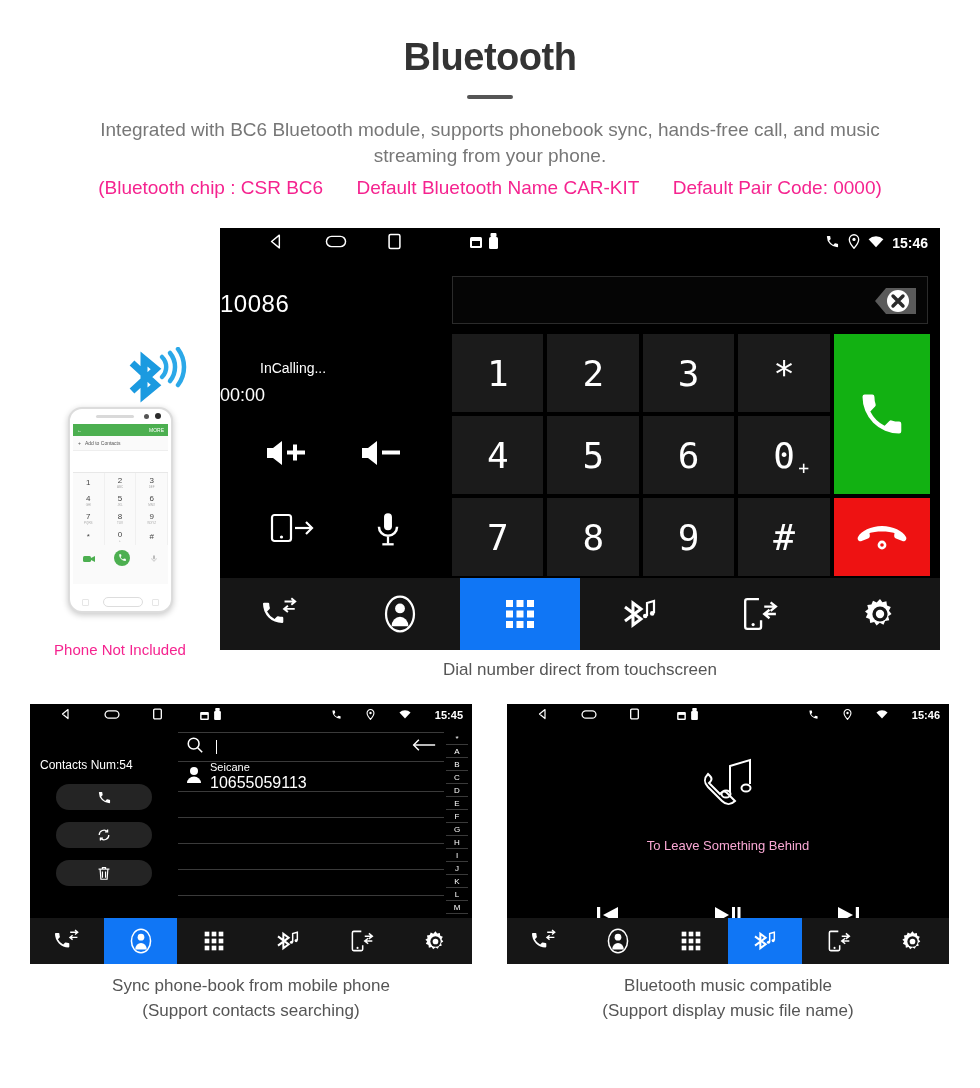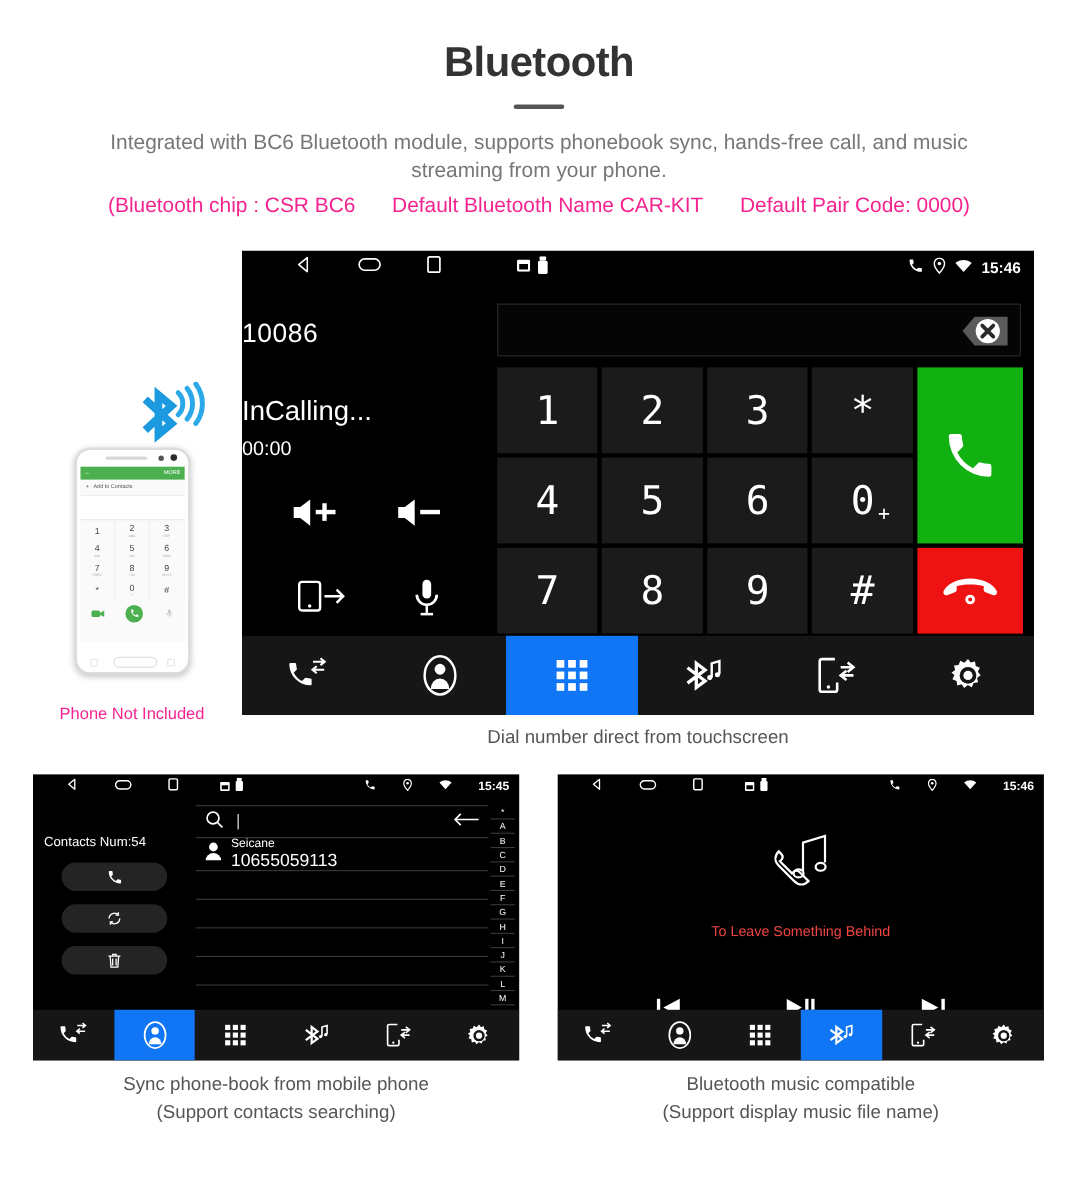--- a/index.html
+++ b/index.html
@@ -36,21 +36,21 @@
     height:30px; background:#000; position:relative; color:#fff;
   }
   .sb-left { position:absolute; left:48px; top:0; height:30px; display:flex; align-items:center; gap:40px; }
   .sb-right{ position:absolute; right:12px; top:0; height:30px; display:flex; align-items:center; gap:8px; font-size:14px; font-weight:bold;}
   .sb-usb { position:absolute; left:250px; top:0; height:30px; display:flex; align-items:center; gap:7px;}
 
   .dialer { position:absolute; top:30px; left:0; right:0; bottom:72px; }
 
   .dial-left { position:absolute; left:0; top:0; width:230px; height:100%; color:#fff; text-align:left; }
   .dial-num { font-size:24px; margin-top:32px; letter-spacing:.5px;}
-  .dial-state { font-size:25px; margin-top:42px; }
+  .dial-state { font-size:14px; margin-top:42px;margin-left:40px; }
   .dial-time { font-size:18px; margin-top:9px; }
   .dial-acts { display:flex; justify-content:space-around; margin-top:32px; padding:0 20px;}
   .dial-acts2{ display:flex; justify-content:space-around; margin-top:40px; padding:0 20px;}
 
   .inputbar {
     position:absolute; left:232px; top:18px; right:12px; height:48px;
     border:1px solid #2b2b2b; background:#050505;
   }
   .bksp { position:absolute; right:8px; top:7px; width:66px; height:34px; }
 
@@ -122,21 +122,21 @@
   .ct-search { height:30px; border-top:1px solid #3a3a3a; border-bottom:1px solid #3a3a3a; display:flex; align-items:center; padding:0 8px; position:relative;}
   .ct-caret { width:1px; height:14px; background:#fff; margin-left:12px;}
   .ct-row { height:30px; border-bottom:1px solid #3a3a3a; display:flex; align-items:center; padding:0 8px; gap:8px; color:#fff;}
   .ct-row .nm{ font-size:11px; line-height:1.25; }
   .ct-row .ph{ font-size:16px; }
   .ct-blank { height:26px; border-bottom:1px solid #3a3a3a;}
   .ct-idx { position:absolute; right:4px; top:28px; width:22px; bottom:50px; display:flex; flex-direction:column; color:#fff; font-size:8px;}
   .ct-idx div { flex:1; display:flex; align-items:center; justify-content:center; border-bottom:1px solid #3a3a3a;}
 
   
-  .mu-wrap { position:absolute; left:0; right:0; top:22px; bottom:46px; color:#ef4444; text-align:center;}
+  .mu-wrap { position:absolute; left:0; right:0; top:22px; bottom:46px; color:#f9a8d4; text-align:center;}
   .mu-icon { margin-top:26px; }
   .mu-title{ font-size:13px; margin-top:12px; }
   .mu-ctrls{ display:flex; justify-content:center; gap:96px; margin-top:52px;}
 
   .cap-l { left:30px;  top:974px; width:442px; }
   .cap-r { left:507px; top:974px; width:442px; }
 </style>
 </head>
 <body>
 

